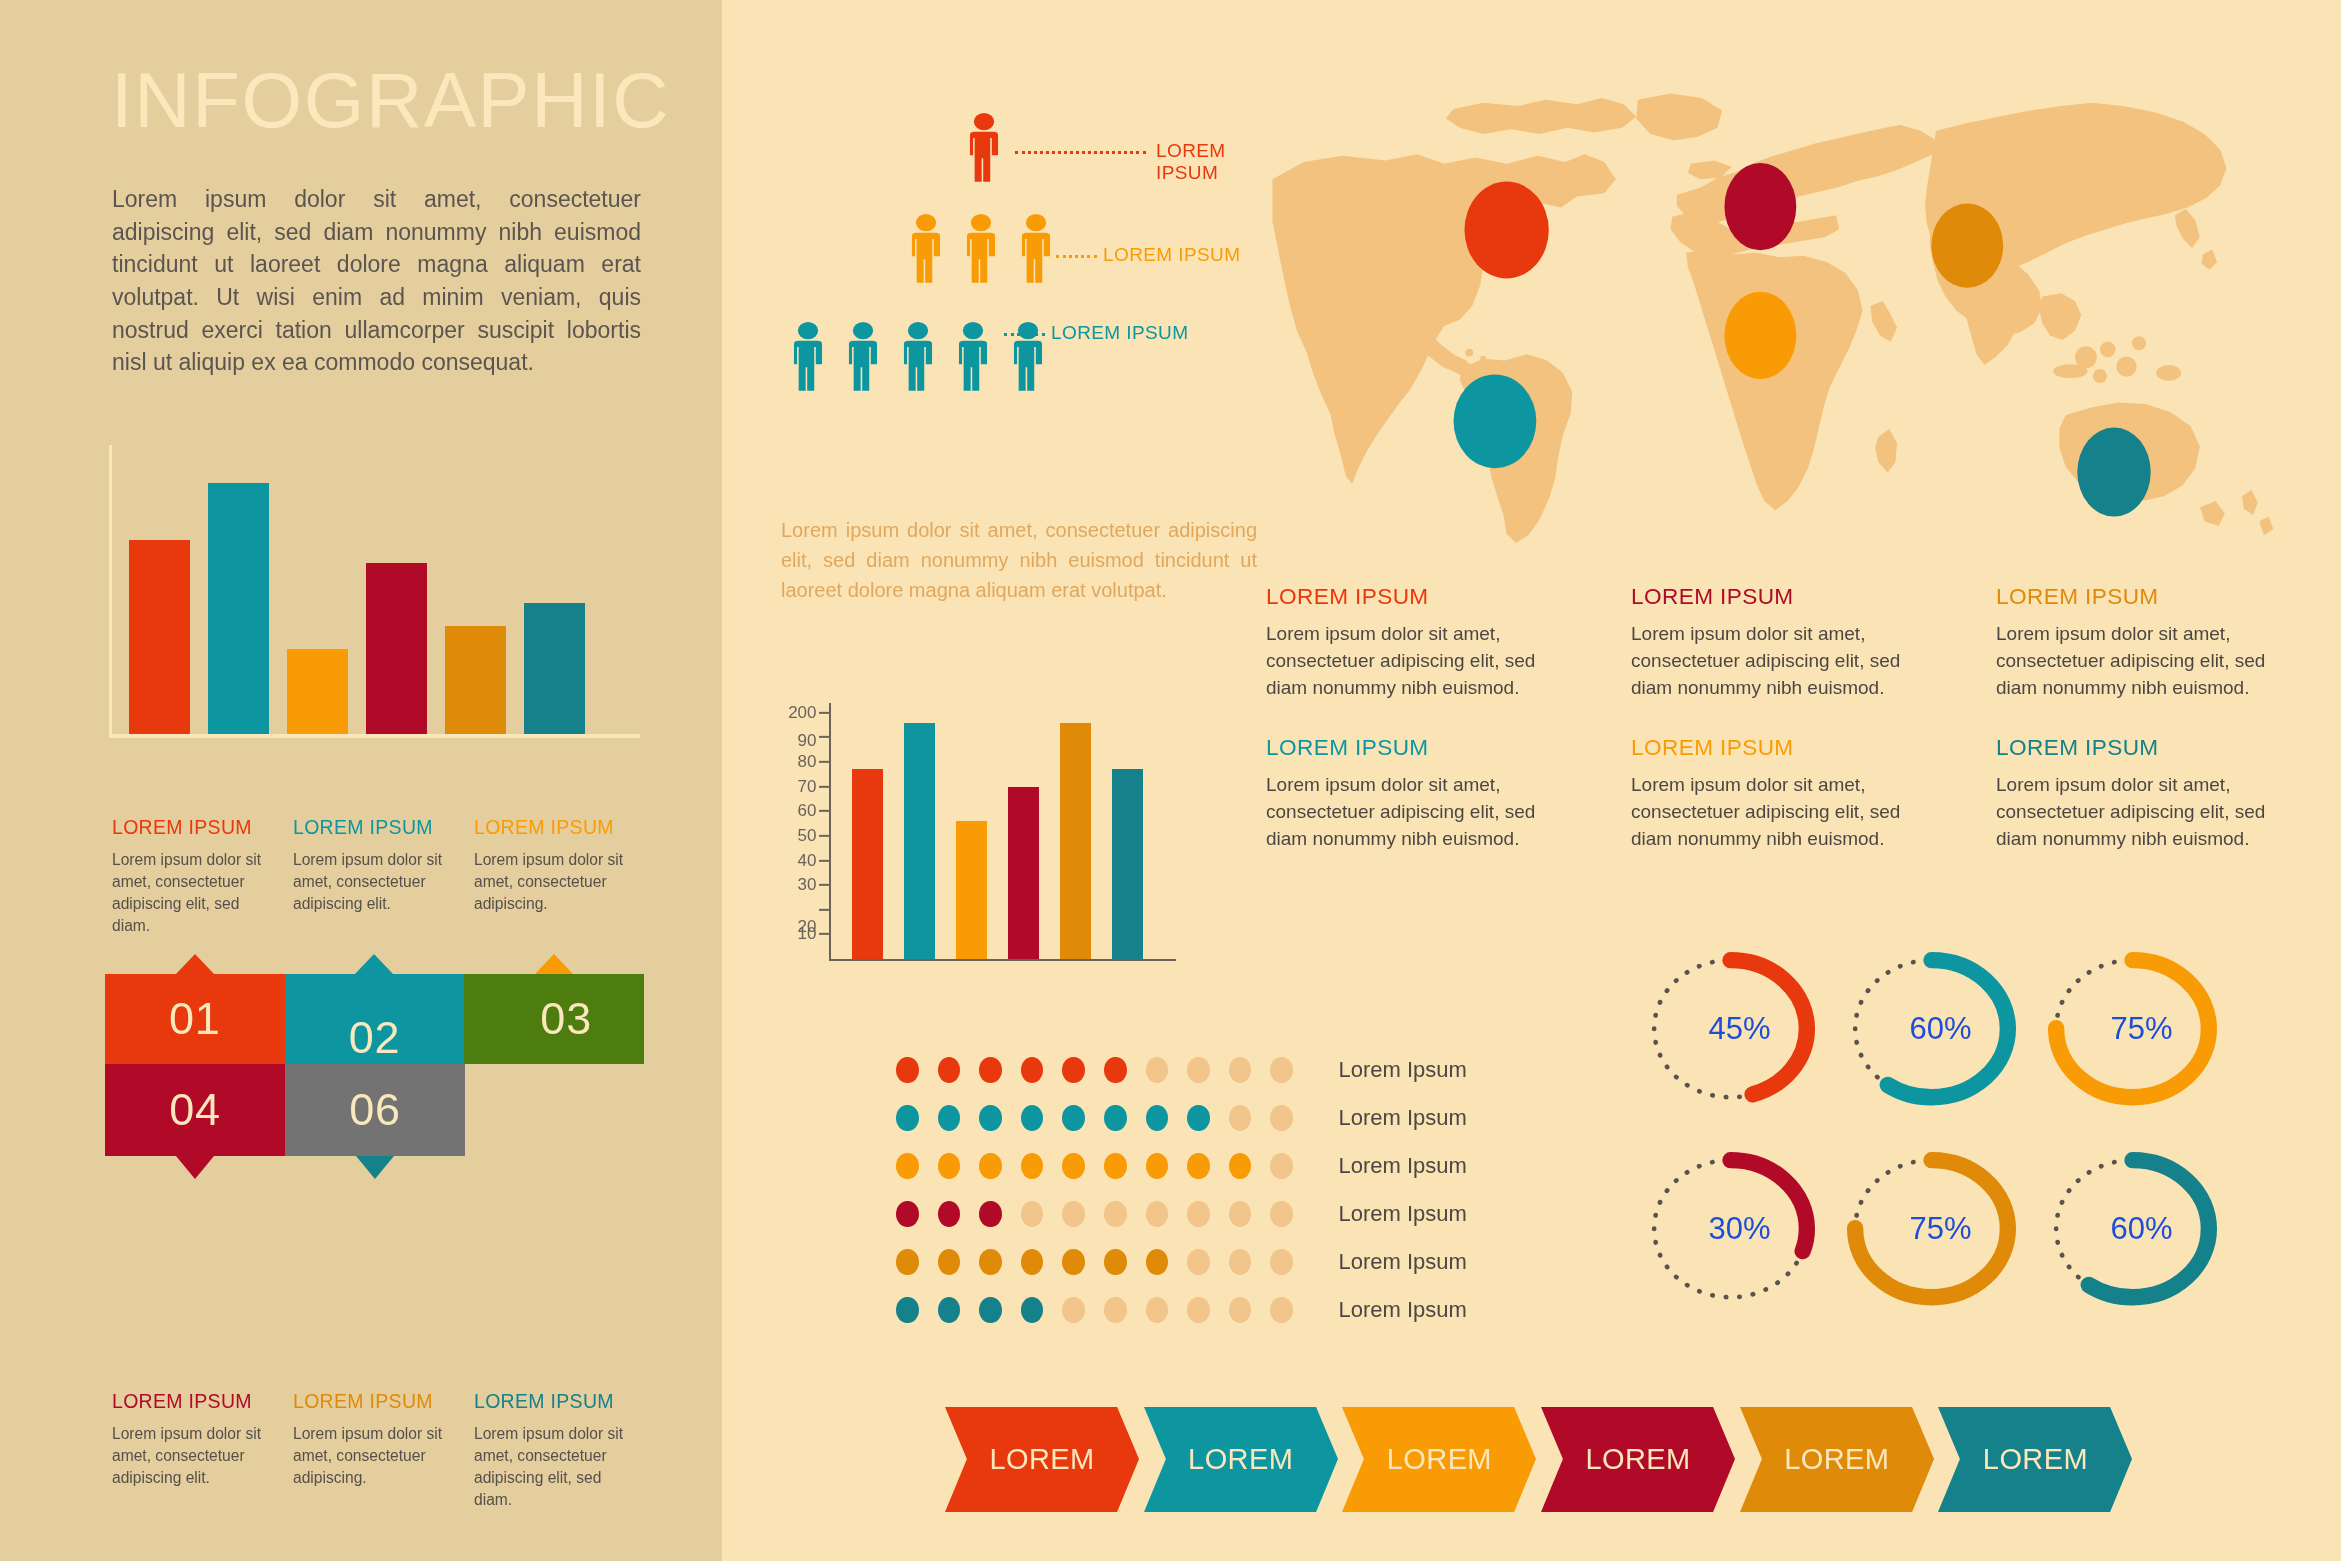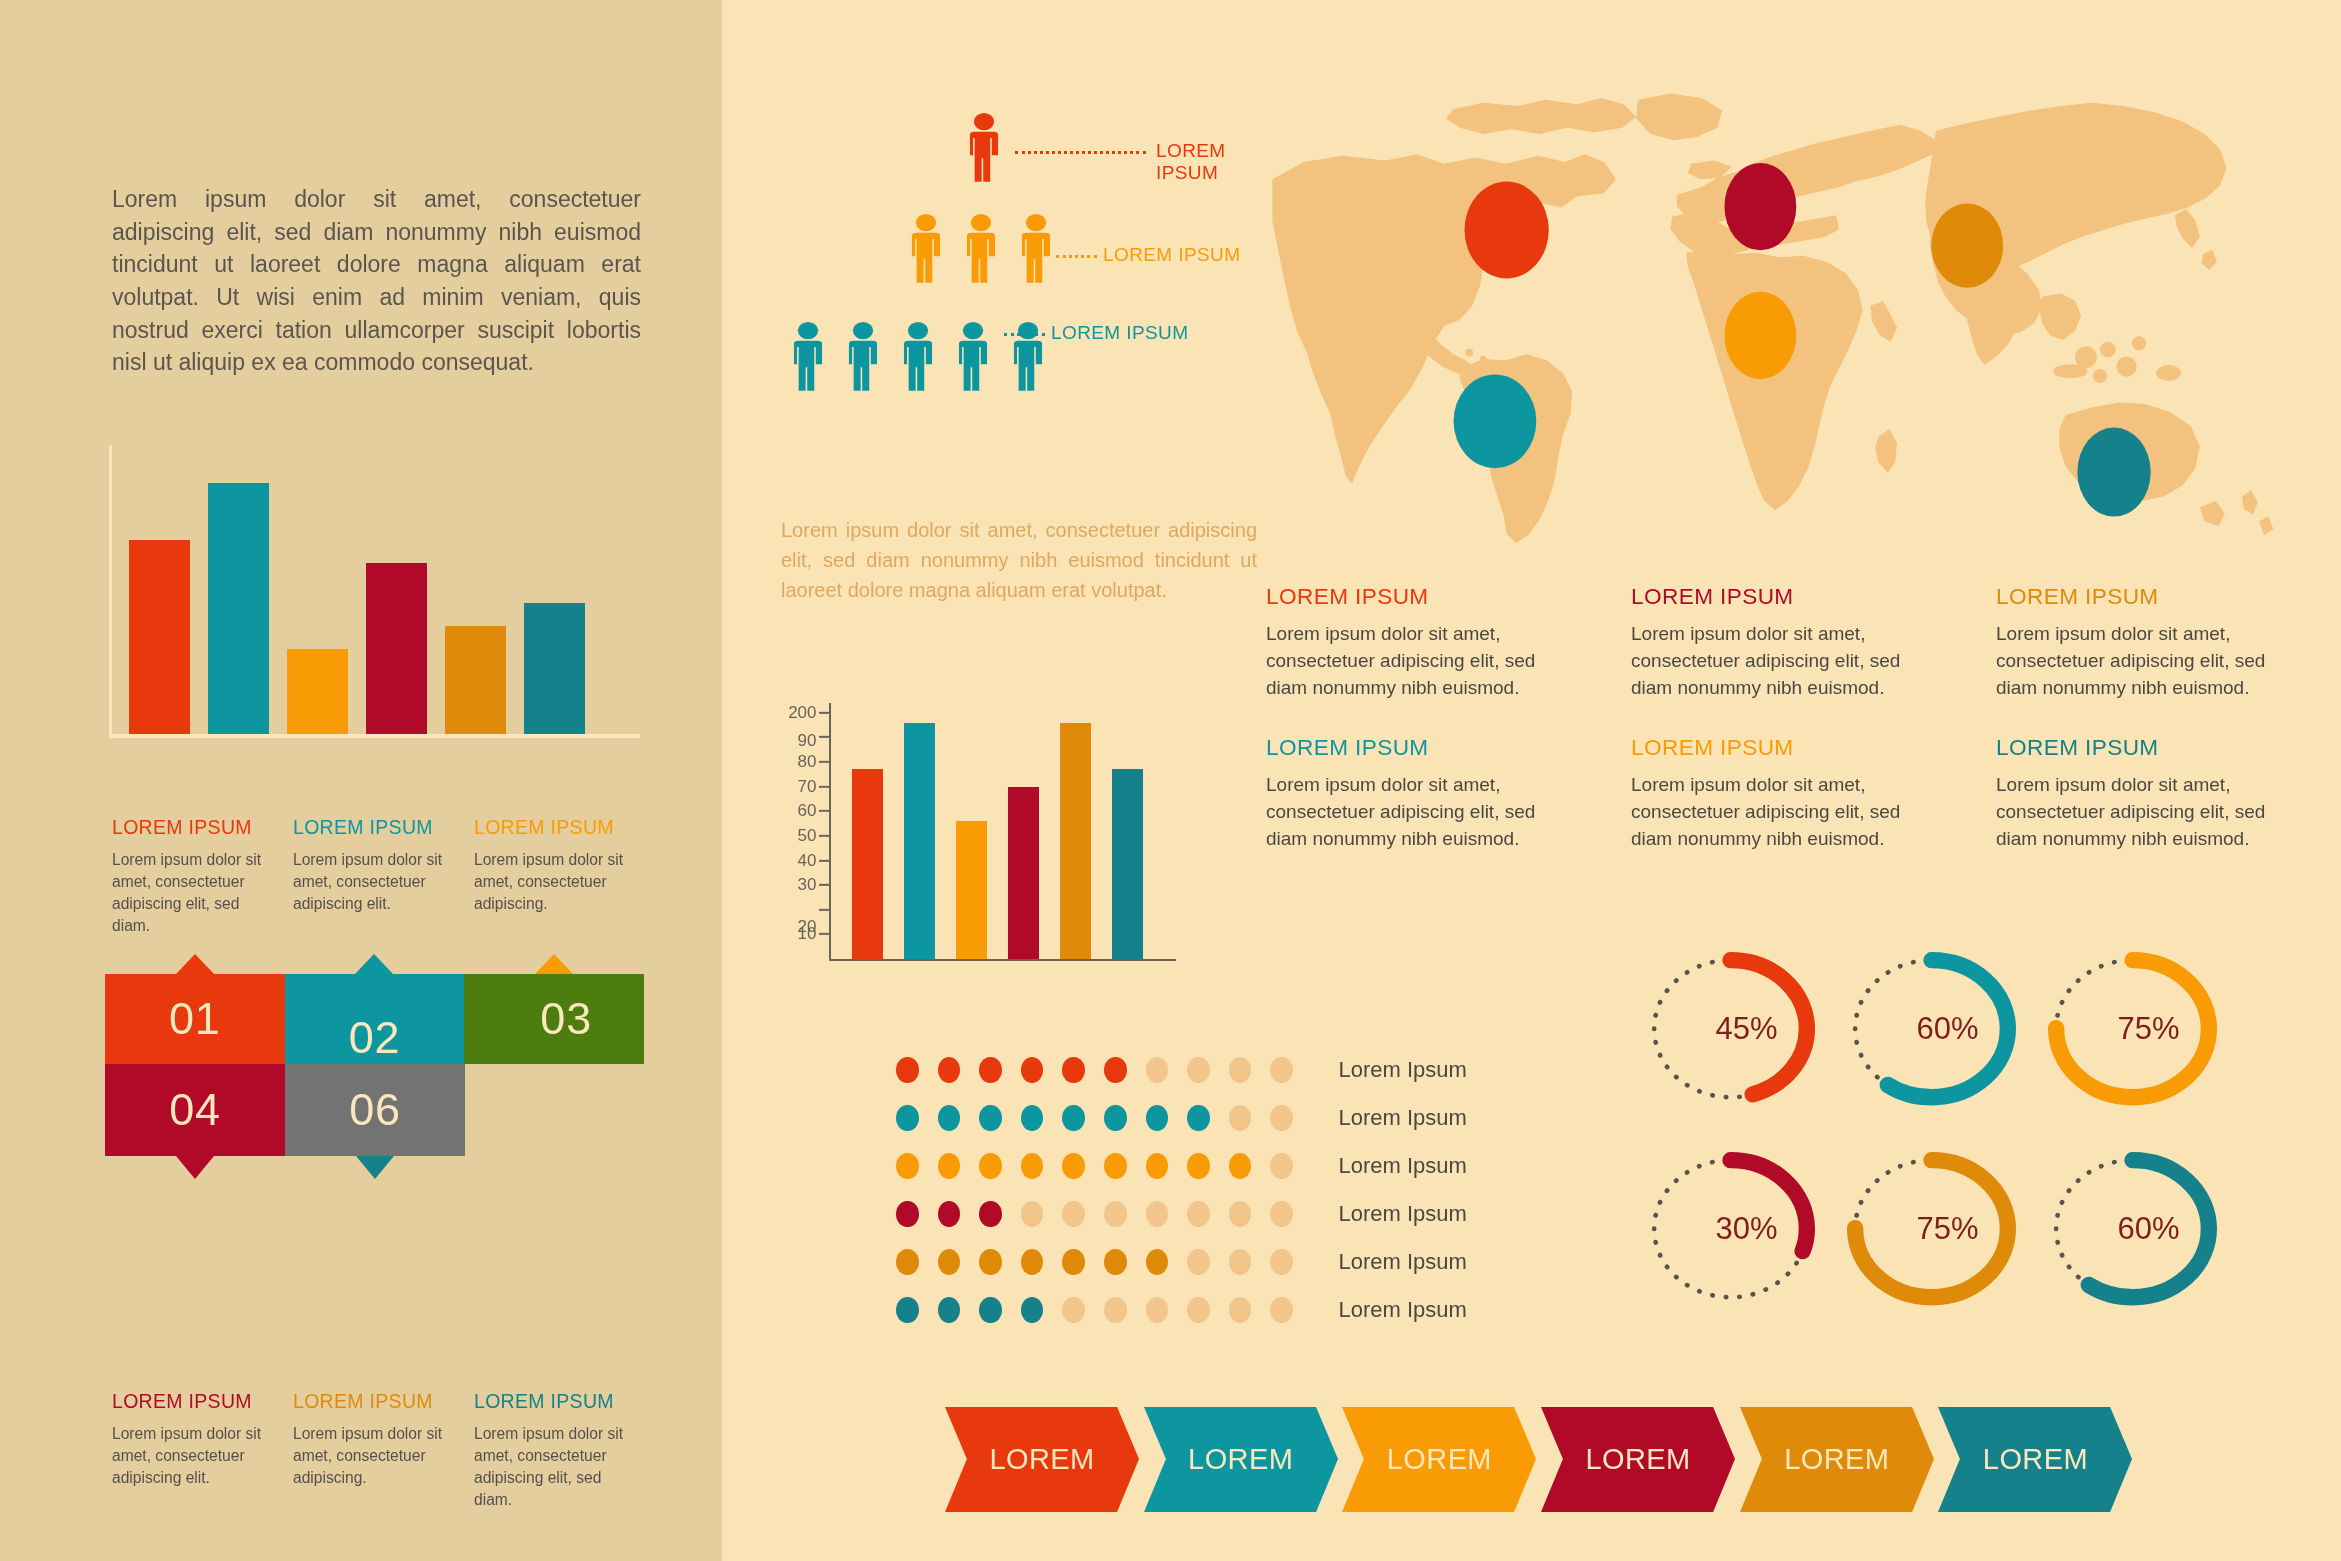--- a/index.html
+++ b/index.html
@@ -233,24 +233,24 @@
     left: 1630px; top: 929px;
     width: 625px;
     display: flex; flex-wrap: wrap;
   }
   .donut {
     width: 201px; height: 200px;
     position: relative;
   }
   .donut svg { position: absolute; left: 0; top: 0; }
   .donut .donut-label {
-    position: absolute; left: 16px; top: 0;
+    position: absolute; left: 9px; top: 0;
     width: 100%; height: 100%;
     display: flex; align-items: center; justify-content: center;
-    font-size: 31px; color: #7f1d1d;
+    font-size: 31px; color: #1d4ed8;
   }
 
   
   #arrow-banner {
     position: absolute;
     left: 945px; top: 1407px;
     display: flex;
   }
   .arrow-chip {
     width: 194px; height: 105px;
@@ -264,20 +264,21 @@
   .arrow-chip .chip-label {
     position: relative; z-index: 2;
     font-size: 29px; color: #FBE7BC; letter-spacing: 0.4px;
   }
 </style>
 </head>
 <body>
 
 <div id="left-panel">
 
+  <h1 id="page-title">INFOGRAPHIC</h1>
 
   <p id="intro-paragraph">Lorem ipsum dolor sit amet, consectetuer adipiscing elit, sed diam nonummy nibh euismod tincidunt ut laoreet dolore magna aliquam erat volutpat. Ut wisi enim ad minim veniam, quis nostrud exerci tation ullamcorper suscipit lobortis nisl ut aliquip ex ea commodo consequat.</p>
 
   <div id="left-bar-chart">
     <div class="axis-v"></div>
     <div class="axis-h"></div>
     <div class="bars">
         <div class="bar" style="height: 68%; background: rgb(232, 56, 13);"></div>
         <div class="bar" style="height: 88%; background: rgb(13, 150, 160);"></div>
         <div class="bar" style="height: 30%; background: rgb(249, 155, 5);"></div>

